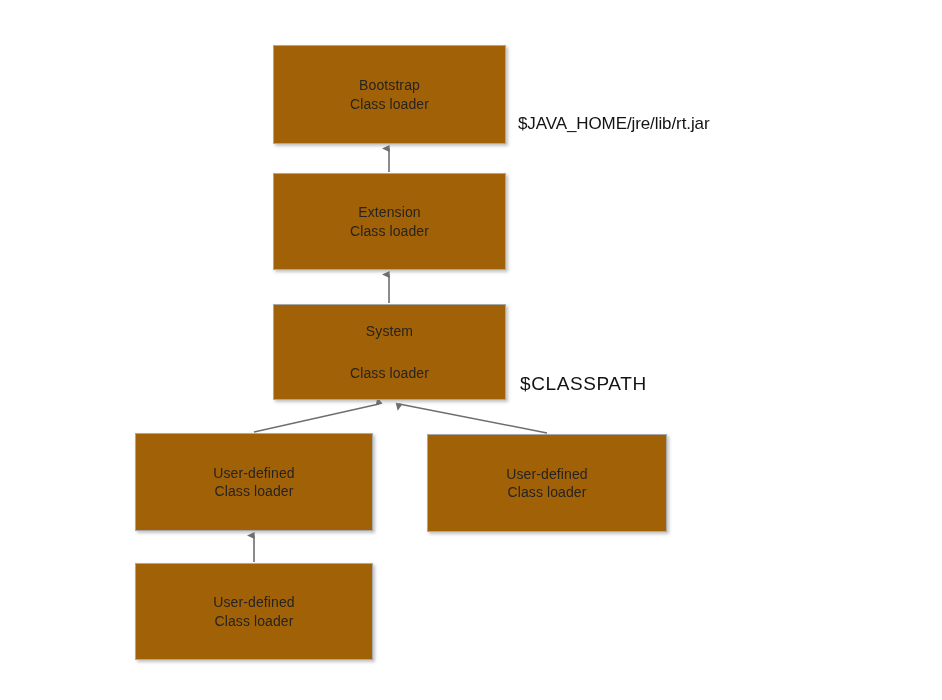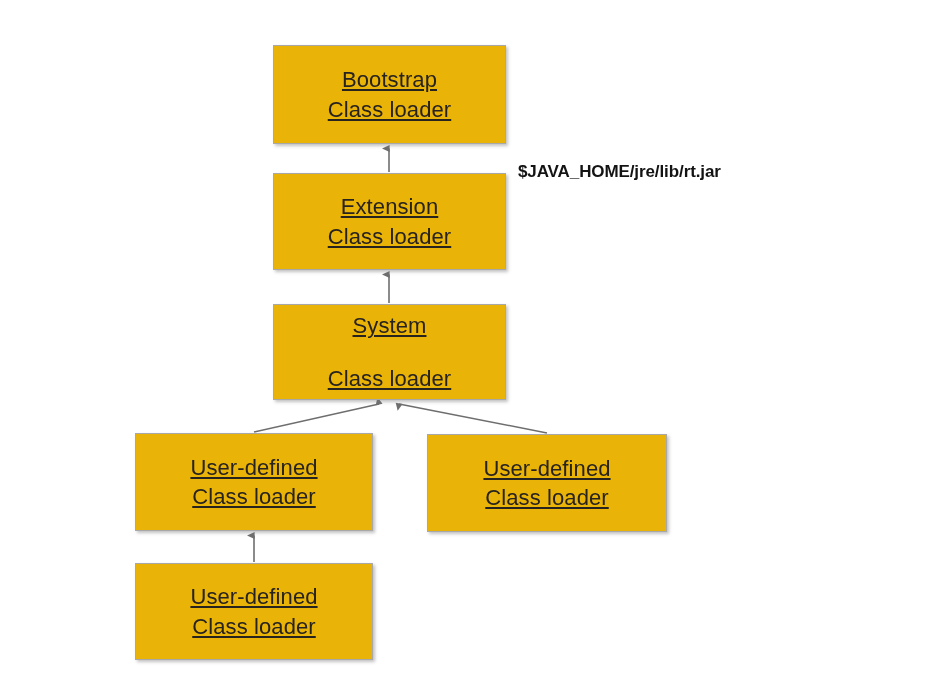--- a/index.html
+++ b/index.html
@@ -22,48 +22,46 @@
   #edge-layer {
     position: absolute;
     left: 0;
     top: 0;
     width: 942px;
     height: 700px;
   }
   .node {
     position: absolute;
     box-sizing: border-box;
-    background: #eab308;
+    background: #a16207;
     border: 1px solid #a8a8a8;
     box-shadow: 2px 2px 3px rgba(120,120,120,0.45);
     display: flex;
     flex-direction: column;
     align-items: center;
     justify-content: center;
     color: #27231f;
-    font-size: 22px;
+    font-size: 14px;
     line-height: 1.32;
     letter-spacing: 0.1px;
     text-align: center;
     z-index: 2;
-    text-decoration: underline;
   }
   .node-line {
     display: block;
     white-space: nowrap;
   }
   .side-label {
     position: absolute;
     font-size: 17px;
-    font-weight: bold;
+    font-weight: normal;
     color: #131313;
     white-space: nowrap;
     letter-spacing: -0.1px;
     z-index: 3;
-    margin-top: 48px;
   }
   .side-label.emphasis {
     font-size: 19px;
     letter-spacing: 0.6px;
   }
 </style>
 </head>
 <body>
 
 <div id="diagram">
@@ -122,14 +120,15 @@
   </div>
 
   <div class="node" style="left:135px; top:563px; width:238px; height:97px;">
     <span class="node-line">User-defined</span>
     <span class="node-line">Class loader</span>
   </div>
 
   <div class="side-label" style="left:518px; top:114px;">$JAVA_HOME/jre/lib/rt.jar</div>
 
 
+  <div class="side-label emphasis" style="left:520px; top:373px;">$CLASSPATH</div>
 
 </div>
 
 </body></html>

